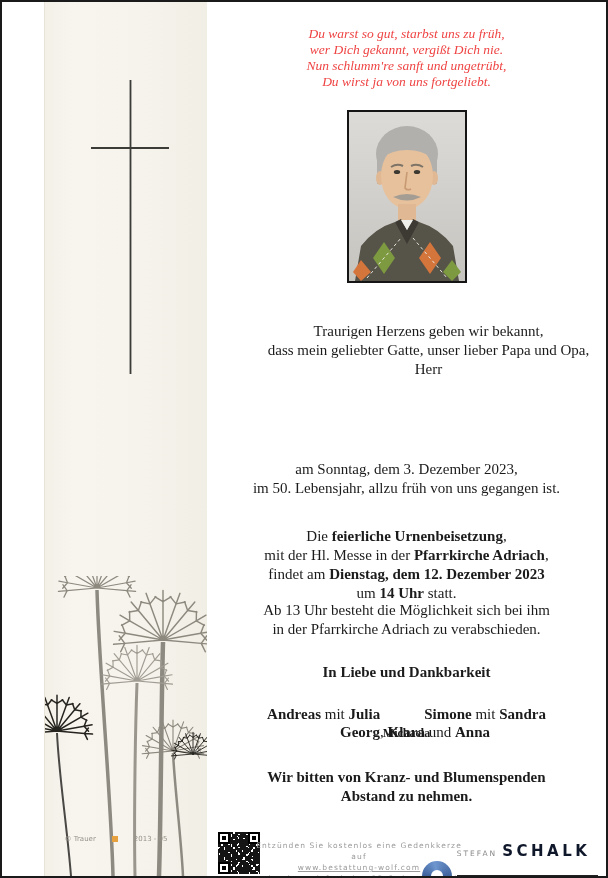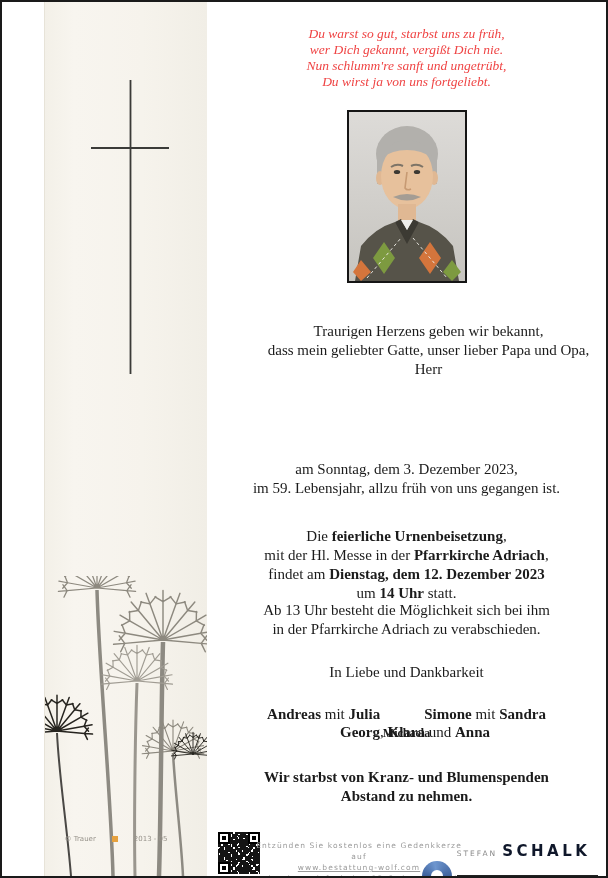--- a/index.html
+++ b/index.html
@@ -42,21 +42,21 @@
 
   .announce { top:320px; font-size:15px; line-height:19px;padding-left:44px; }
 
   .name { top:388px; font-size:38px; font-weight:bold; letter-spacing:0.5px; color:#101010; }
 
   .death { top:458px; font-size:15px; line-height:19px; }
 
   .ceremony { top:525px; font-size:15px; line-height:19px; }
   .farewell { top:599px; font-size:15px; line-height:19px; }
 
-  .fam-intro { top:662px; font-size:15px; font-weight:normal;text-align:center; }
+  .fam-intro { top:662px; font-size:15px; font-weight:bold;text-align:center; }
   .fam-wife { top:684px; font-size:12px; font-weight:bold;margin-top:40px; }
   .fam-l2 { top:704px; font-size:15px; }
   .fam-l3 { top:722px; font-size:15px;padding-left:17px; }
   .fam-gap { display:inline-block; width:44px; }
 
   .request { top:766px; font-size:15px; font-weight:bold; line-height:19px; }
 
   b { font-weight:bold; }
 
   
@@ -207,21 +207,21 @@
 
     <div class="tblock announce">
       <span class="tline">Traurigen Herzens geben wir bekannt,</span>
       <span class="tline">dass mein geliebter Gatte, unser lieber Papa und Opa,</span>
       <span class="tline">Herr</span>
     </div>
 
 
     <div class="tblock death">
       <span class="tline">am Sonntag, dem 3. Dezember 2023,</span>
-      <span class="tline">im 59. Lebensjahr, allzu früh von uns gegangen ist.</span>
+      <span class="tline">im 50. Lebensjahr, allzu früh von uns gegangen ist.</span>
     </div>
 
     <div class="tblock ceremony">
       <span class="tline"><span>Die </span><b>feierliche Urnenbeisetzung</b><span>,</span></span>
       <span class="tline"><span>mit der Hl. Messe in der </span><b>Pfarrkirche Adriach</b><span>,</span></span>
       <span class="tline"><span>findet am </span><b>Dienstag, dem 12. Dezember 2023</b></span>
       <span class="tline"><span>um </span><b>14 Uhr</b><span> statt.</span></span>
     </div>
 
     <div class="tblock farewell">
@@ -232,21 +232,21 @@
     <div class="tblock fam-intro">In Liebe und Dankbarkeit</div>
     <div class="tblock fam-wife">Michaela</div>
     <div class="tblock fam-l2">
       <b>Andreas</b><span> mit </span><b>Julia</b><span class="fam-gap"></span><b>Simone</b><span> mit </span><b>Sandra</b>
     </div>
     <div class="tblock fam-l3">
       <b>Georg</b><span>, </span><b>Klara</b><span> und </span><b>Anna</b>
     </div>
 
     <div class="tblock request">
-      <span class="tline">Wir starbst von Kranz- und Blumenspenden</span>
+      <span class="tline">Wir bitten von Kranz- und Blumenspenden</span>
       <span class="tline">Abstand zu nehmen.</span>
     </div>
   </div>
 
   <div class="qr">
     <div class="qr-inner">
       <i class="fp tl"></i>
       <i class="fp tr"></i>
       <i class="fp bl"></i>
     </div>

